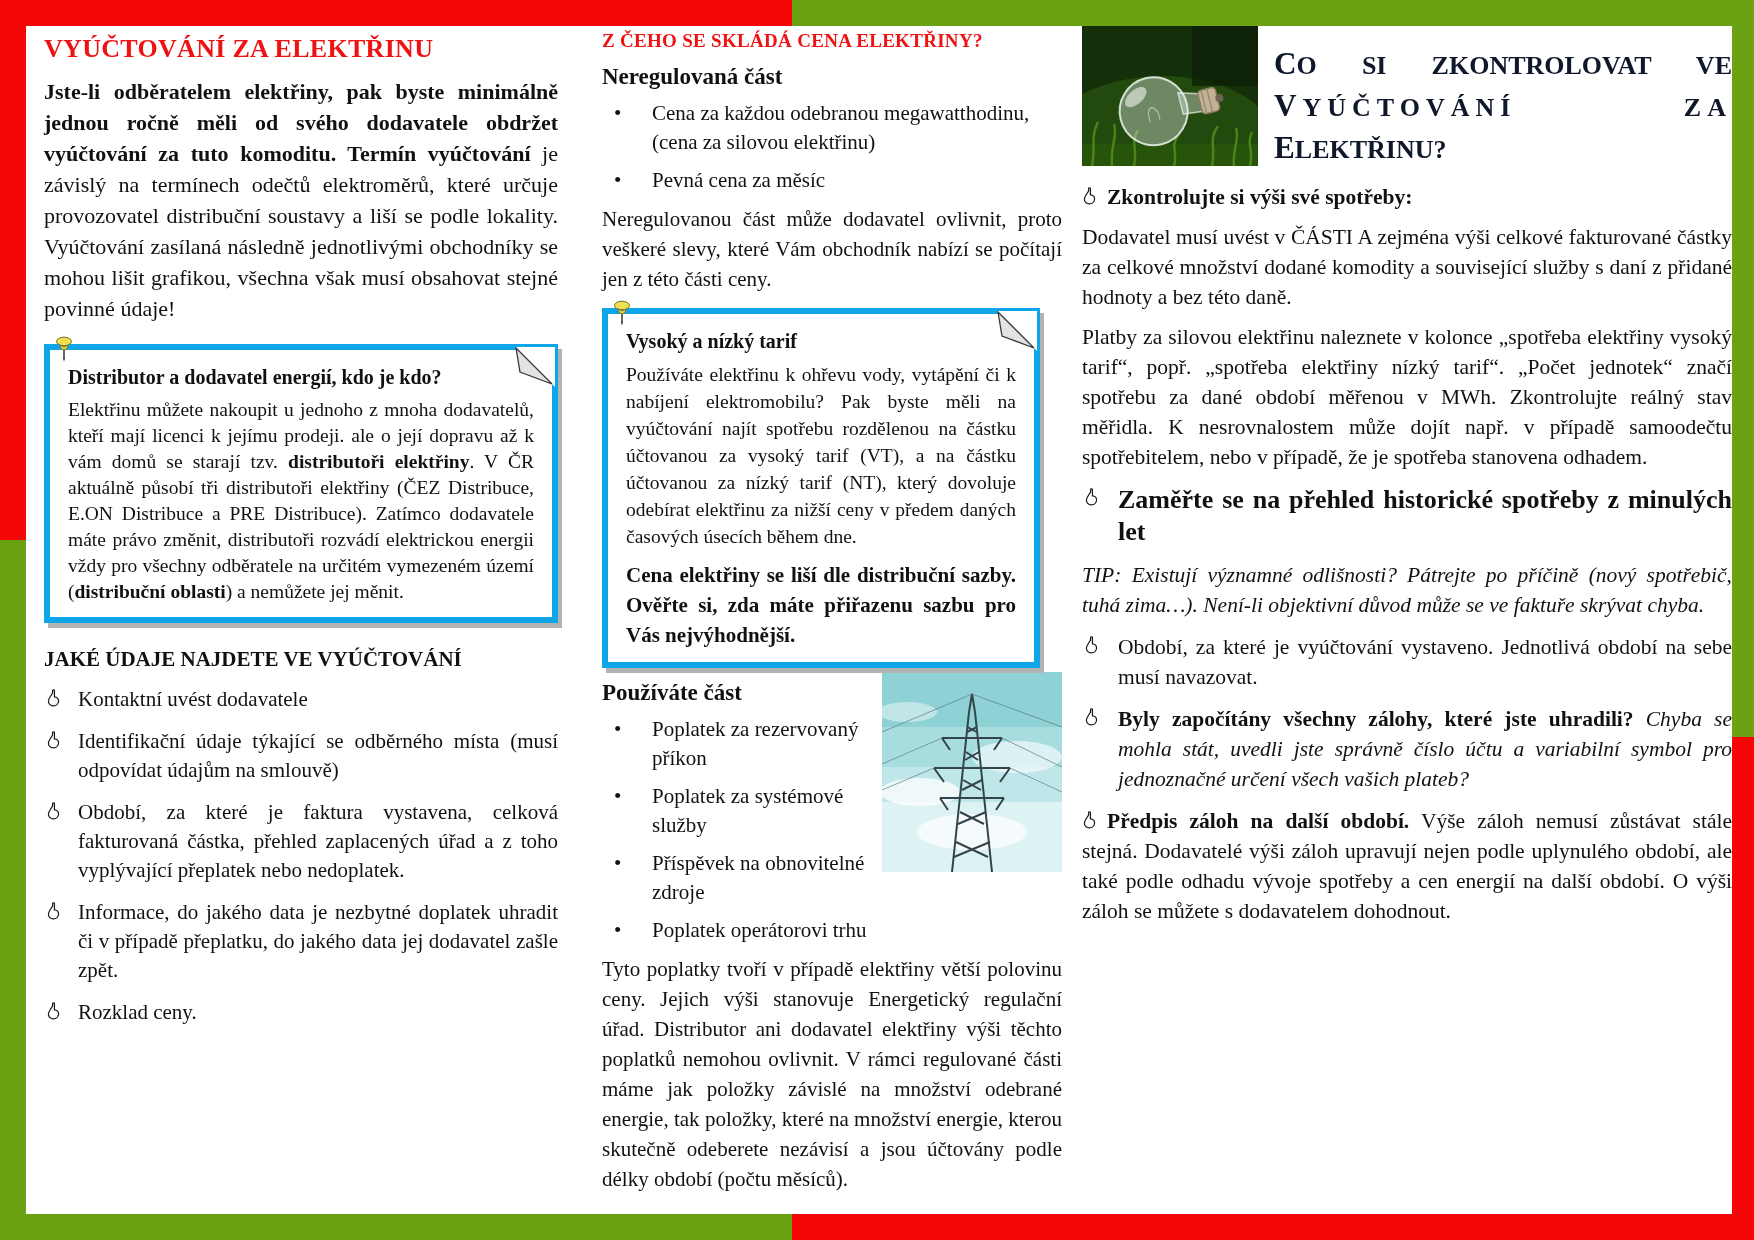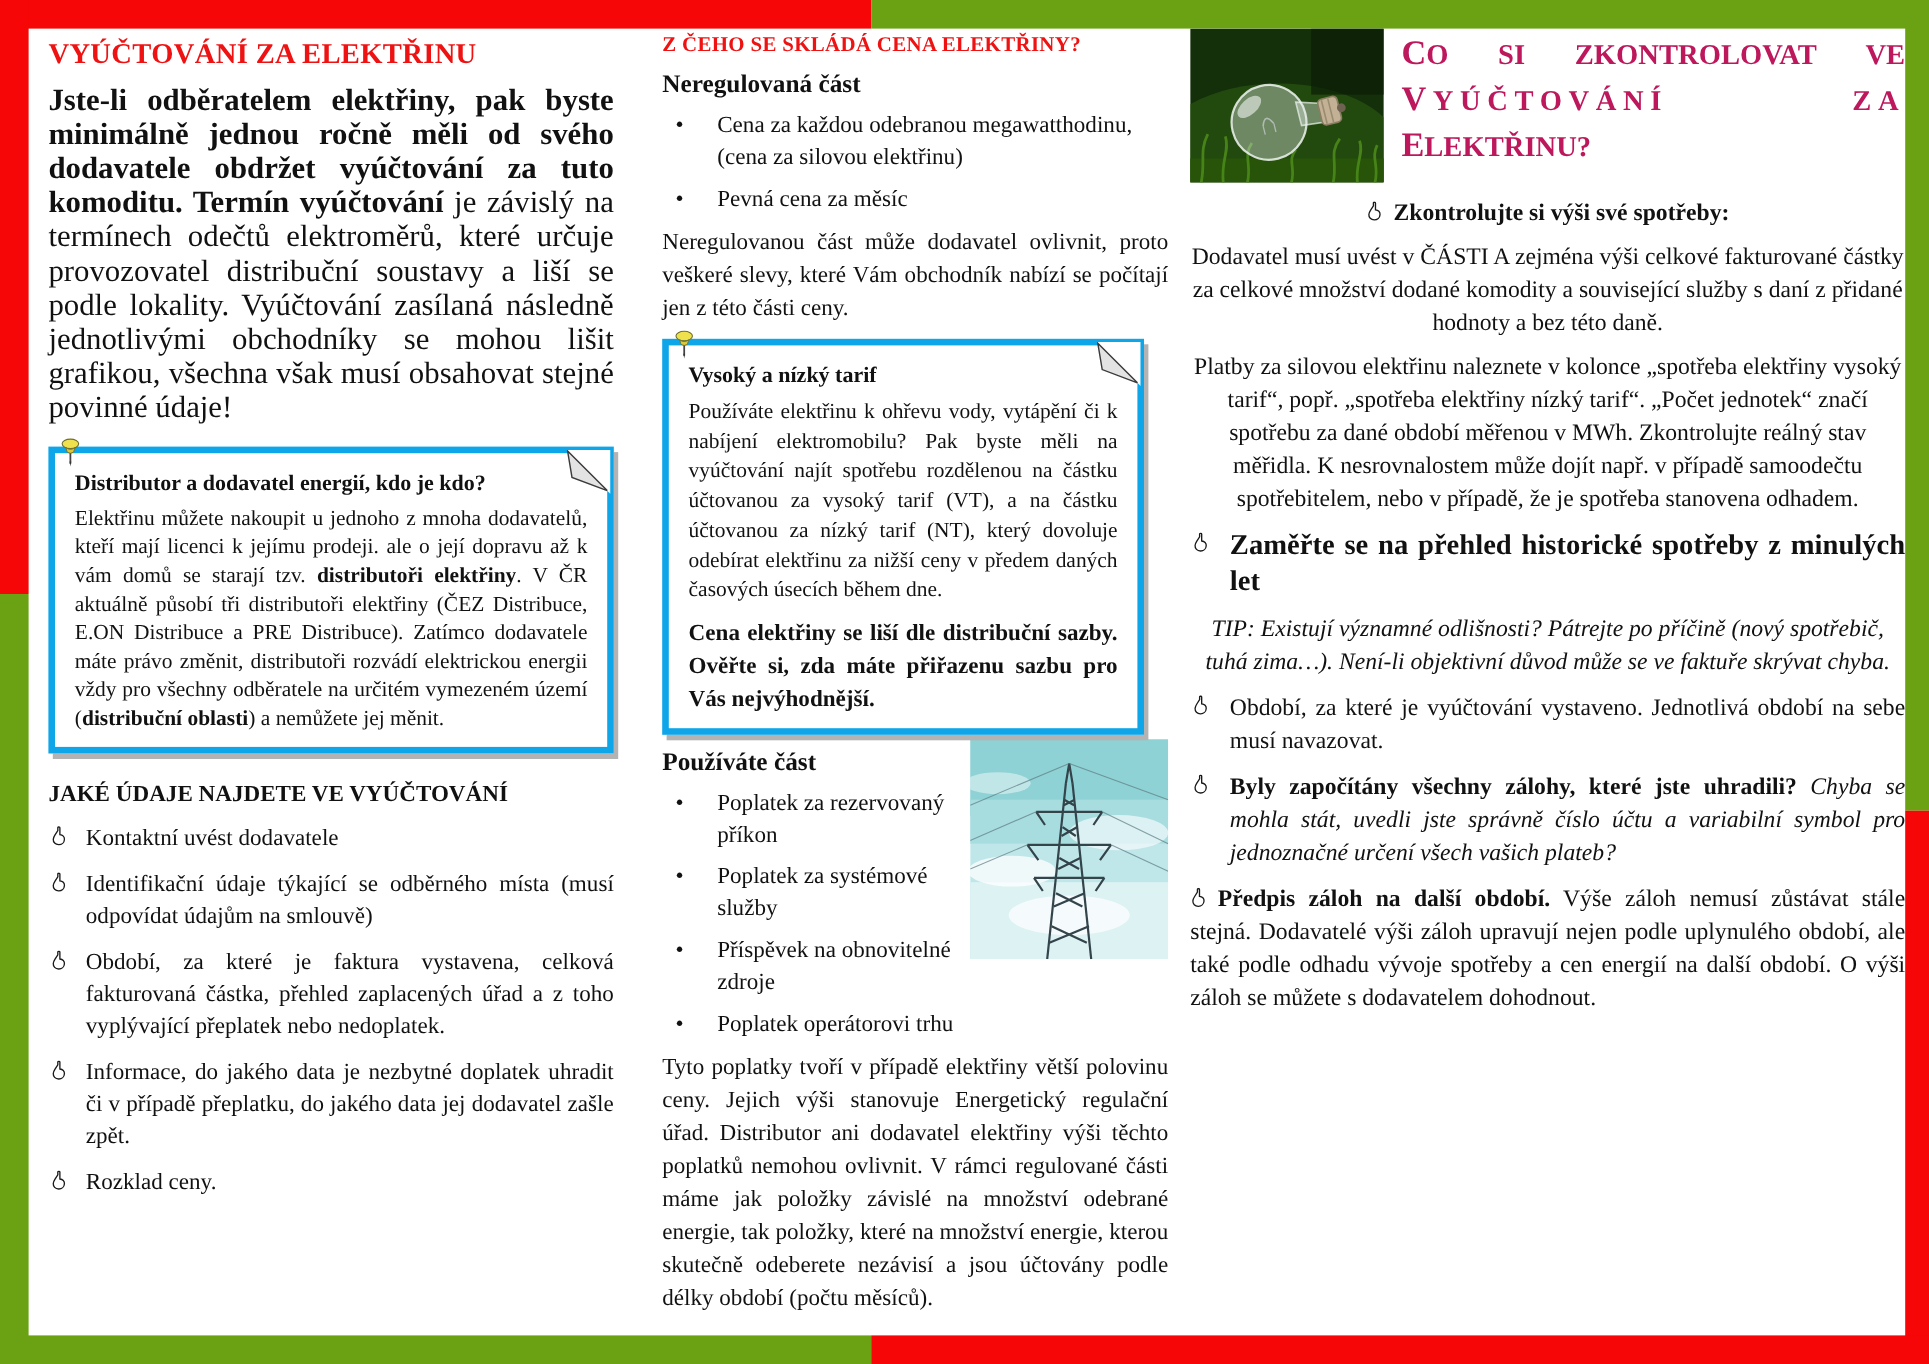--- a/index.html
+++ b/index.html
@@ -17,21 +17,21 @@
   .bar-bottom-red{left:792px;top:1214px;width:962px;height:26px;background:#f60606;}
   
   .col{position:absolute;top:34px;}
   .col1{left:44px;width:514px;}
   .col2{left:602px;width:460px;top:30px;}
   .col3{left:1082px;width:650px;top:26px;}
   .redhead{color:#ee1212;font-weight:bold;font-size:26px;margin:0 0 12px 0;letter-spacing:.3px;}
   .col2 .redhead{font-size:19px;margin-bottom:10px;}
   p{margin:0;}
   .just{text-align:justify;}
-  .intro{font-size:28px;line-height:31px;}
+  .intro{font-size:22px;line-height:31px;}
   
   .notebox{position:relative;border:6px solid #0ea5e9;background:#fff;
            box-shadow:4px 5px 0 #b3b3b3;padding:14px 18px 12px 18px;margin-top:20px;}
   .notebox h3{margin:0 0 7px 0;font-size:20px;line-height:26px;}
   .boxtext{font-size:19.5px;line-height:26px;}
   .pushpin{position:absolute;top:-14px;left:4px;}
   .fold{position:absolute;top:-3px;right:-3px;}
   .listtitle{margin:24px 0 4px 0;font-size:21px;font-weight:bold;}
   
   .hitem{position:relative;padding-left:34px;margin-top:13px;font-size:21px;line-height:29px;}
@@ -43,26 +43,26 @@
   .subhead{font-size:23px;font-weight:bold;margin:12px 0 4px 0;}
   .c2p{font-size:21px;line-height:30px;margin-top:8px;}
   .box2{margin-top:14px;margin-right:22px;}
   .box2 .boxtext{line-height:27px;}
   .box2 .boldp{font-size:21px;line-height:30px;font-weight:bold;margin-top:10px;text-align:justify;}
   .pylon{float:right;width:180px;height:200px;margin:4px 0 6px 12px;}
   .clr{clear:both;}
   
   .c3top{display:flex;gap:16px;margin-bottom:12px;}
   .bulb{flex:none;}
-  .c3title{flex:1;color:#be185d;font-weight:bold;font-size:26px;line-height:40px;padding-top:2px;}
+  .c3title{flex:1;color:#0f172a;font-weight:bold;font-size:26px;line-height:40px;padding-top:18px;}
   .c3line{text-align:justify;text-align-last:justify;}
   .c3line.last{text-align-last:left;}
   .c3line.sp{letter-spacing:6px;}
   .c3line::first-letter{font-size:1.2em;}
-  .c3 p{font-size:21.5px;line-height:30px;text-align:center;}
+  .c3 p{font-size:21.5px;line-height:30px;}
   .c3head{font-size:26px;font-weight:bold;line-height:32px;}
   .c3p{margin:10px 0;text-align:justify;}
   .tip{font-style:italic;margin:10px 0;text-align:justify;}
   .c3item{position:relative;padding-left:36px;margin:12px 0;text-align:justify;}
   .c3item .hico{position:absolute;left:2px;top:4px;}
   .c3item5{margin:12px 0;text-align:justify;}
   .ital{font-style:italic;}
   b.run{font-weight:bold;}
 </style>
 </head>

